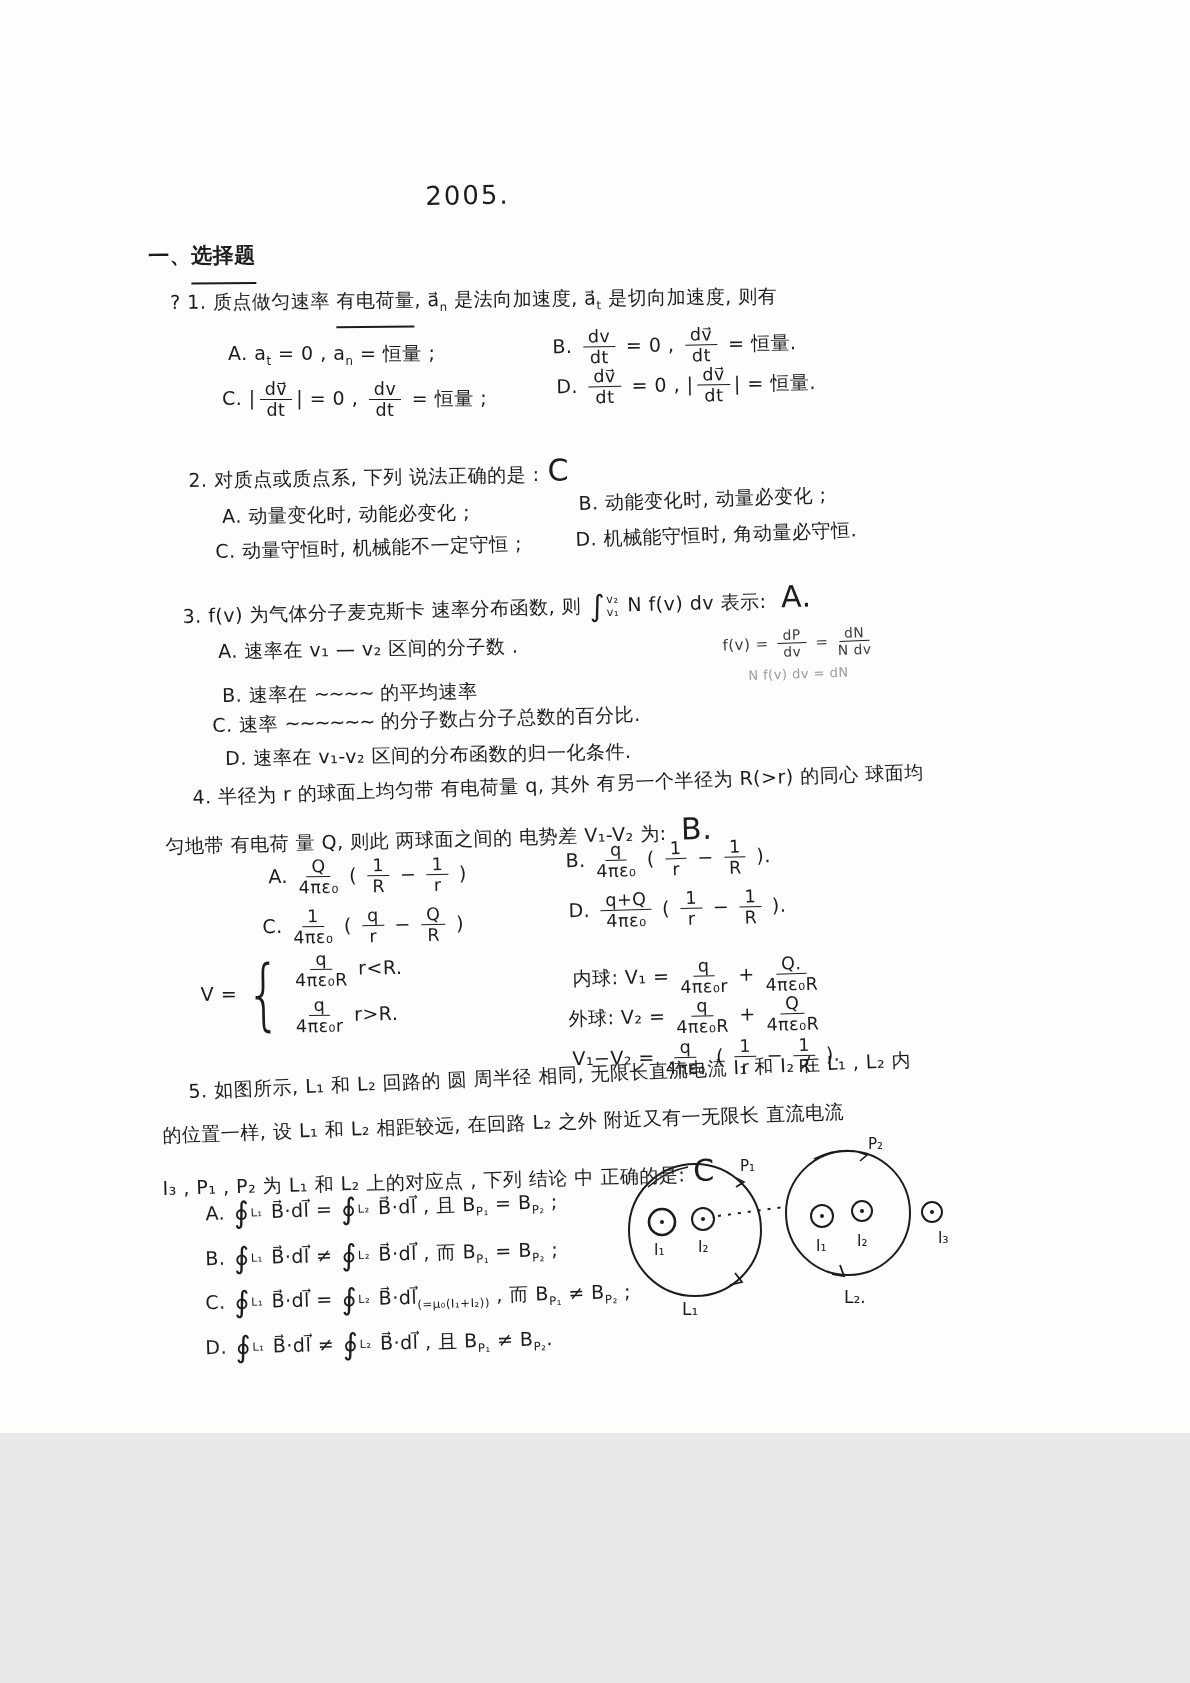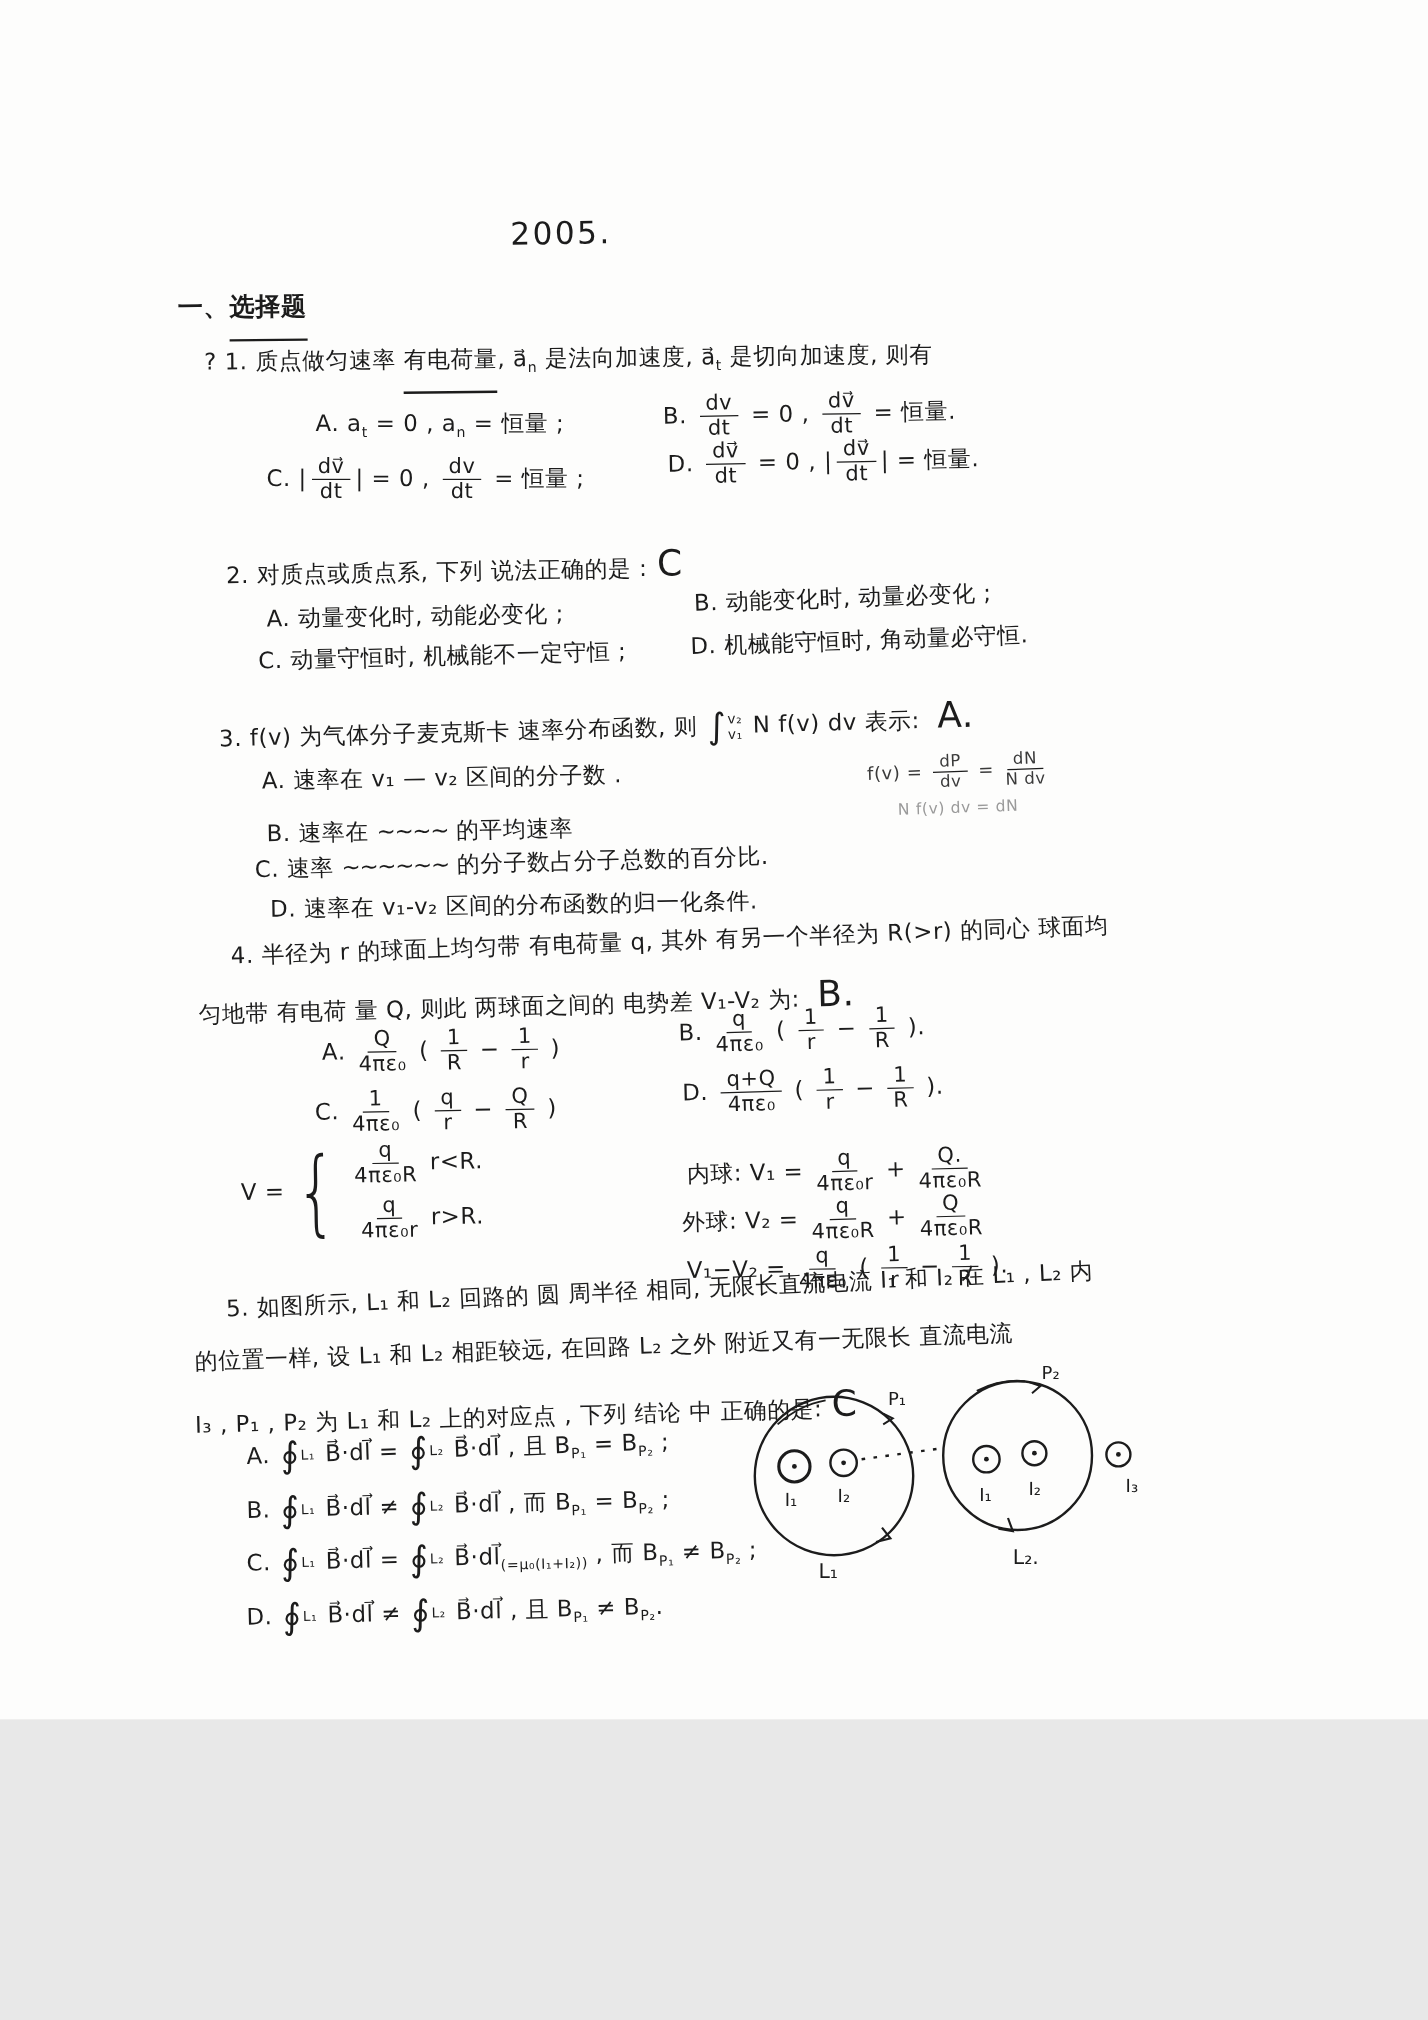--- a/index.html
+++ b/index.html
@@ -4,21 +4,20 @@
 <style>
   html,body{margin:0;padding:0;background:#e8e8e8;}
   #paper{
     position:relative;
     width:1190px;height:1433px;
     margin:0 auto;
     background:#fdfdfc;
     font-family:"DejaVu Sans", sans-serif;
     color:#1c1c1c;
     overflow:hidden;
-    text-align:right;
   }
   .hw{
     position:absolute;
     white-space:nowrap;
     font-size:19px;
     letter-spacing:0.5px;
     line-height:1.25;
     transform-origin:left top;
     color:#1c1c1c;
   }
@@ -46,21 +45,21 @@
 </head>
 <body>
 
 <div id="paper">
 
   <div class="hw title" style="left:425px;top:180px;transform:rotate(-1deg);">2005.</div>
 
   <div class="hw section" style="left:148px;top:243px;transform:rotate(-0.5deg);"><span>一、</span><span class="u">选择题</span></div>
 
   <div class="hw" style="left:170px;top:291px;transform:rotate(-0.6deg);"><span>? 1. 质点做匀速率 </span><span class="u">有电荷量</span><span>, a⃗</span><sub>n</sub><span> 是法向加速度, a⃗</span><sub>t</sub><span> 是切向加速度, 则有</span></div>
-  <div class="hw" style="left:228px;top:342px;margin-left:35px;"><span>A.  a</span><sub>t</sub><span> = 0  ,  a</span><sub>n</sub><span> = 恒量 ;</span></div>
+  <div class="hw" style="left:228px;top:342px;"><span>A.  a</span><sub>t</sub><span> = 0  ,  a</span><sub>n</sub><span> = 恒量 ;</span></div>
   <div class="hw" style="left:552px;top:328px;transform:rotate(-1deg);"><span>B. </span><span class="frac">
         <span class="fn">dv</span>
         <span class="fd">dt</span>
       </span><span> = 0 ,  </span><span class="frac">
         <span class="fn">dv⃗</span>
         <span class="fd">dt</span>
       </span><span> = 恒量.</span></div>
   <div class="hw" style="left:222px;top:380px;"><span>C.  |</span><span class="frac">
         <span class="fn">dv⃗</span>
         <span class="fd">dt</span>

